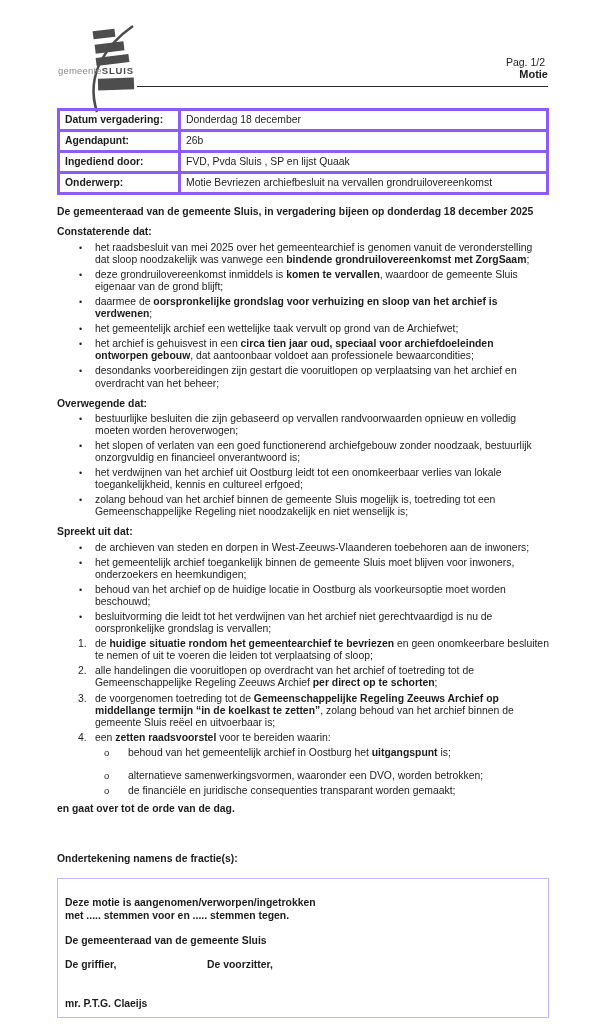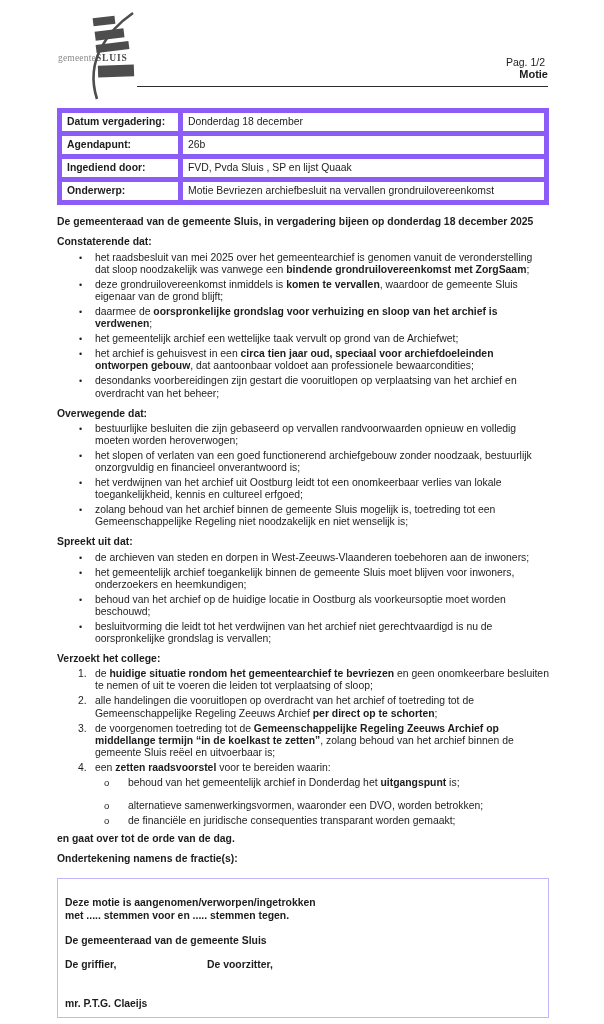--- a/index.html
+++ b/index.html
@@ -6,33 +6,33 @@
   html,body { background:#e8e8e8; }
   .page {
     position:relative; width:604px; height:1024px; margin:0 auto;
     background:#ffffff; overflow:hidden;
     font-family:"Liberation Sans","DejaVu Sans",sans-serif;
     font-size:10.4px; line-height:12.1px; color:#1d1d1d;
   }
   .b { font-weight:bold;text-align:center; }
 
   
-  .logo-wrap { position:absolute; left:50px; top:9px; width:145px; height:92px;font-family:Liberation Serif, serif; }
+  .logo-wrap { position:absolute; left:50px; top:22px; width:145px; height:92px; }
   .logo-text { position:absolute; left:8px; top:43px; font-size:9.5px; letter-spacing:0.2px; white-space:nowrap; }
   .logo-pre { color:#8a8a8a; }
   .logo-name { color:#4d4d4d; font-weight:bold; letter-spacing:0.8px; }
   .pag-label { position:absolute; top:56px; right:59px; font-size:10.5px; }
   .doc-type { position:absolute; top:68px; right:56px; font-size:11px; font-weight:bold; }
   .header-rule { position:absolute; top:86px; left:137px; right:56px; border-top:1.4px solid #2b2b2b; }
 
   
   .main { position:absolute; top:108px; left:57px; right:55px; }
 
   table.meta { width:100%; border-collapse:collapse; }
-  table.meta td { border:5px solid #8b5cf6; padding:3px 5px; height:20px; vertical-align:middle; }
+  table.meta td { border:3px solid #8b5cf6; padding:3px 5px; height:20px; vertical-align:middle; }
   table.meta td.lbl { width:121px; font-weight:bold; }
 
   .intro { margin-top:11px; font-weight:bold; }
 
   .sec-heading { font-weight:bold; margin-top:8px; margin-bottom:3px; }
   .sec-first .sec-heading { }
 
   .li-row { position:relative; padding-left:38px; margin-bottom:3px; }
   .li-row .marker { position:absolute; left:22px; top:0; }
   .li-row .marker.num { left:21px; }
@@ -165,42 +165,41 @@
             <div><span>behoud van het archief op de huidige locatie in Oostburg als voorkeursoptie moet worden beschouwd;</span></div>
           </div>
           <div class="li-row">
             <span class="marker bullet-glyph">•</span>
             <div><span>besluitvorming die leidt tot het verdwijnen van het archief niet gerechtvaardigd is nu de oorspronkelijke grondslag is vervallen;</span></div>
           </div>
         </div>
     </div>
 
     <div class="section">
-      <div class="sec-heading">Verzoekt het college:</div>
       <div class="list">
           <div class="li-row">
             <span class="marker num">1.</span>
             <div><span>de </span><span class="b">huidige situatie rondom het gemeentearchief te bevriezen</span><span> en geen onomkeerbare besluiten te nemen of uit te voeren die leiden tot verplaatsing of sloop;</span></div>
           </div>
           <div class="li-row">
             <span class="marker num">2.</span>
             <div><span>alle handelingen die vooruitlopen op overdracht van het archief of toetreding tot de Gemeenschappelijke Regeling Zeeuws Archief </span><span class="b">per direct op te schorten</span><span>;</span></div>
           </div>
           <div class="li-row">
             <span class="marker num">3.</span>
             <div><span>de voorgenomen toetreding tot de </span><span class="b">Gemeenschappelijke Regeling Zeeuws Archief op middellange termijn “in de koelkast te zetten”</span><span>, zolang behoud van het archief binnen de gemeente Sluis reëel en uitvoerbaar is;</span></div>
           </div>
           <div class="li-row">
             <span class="marker num">4.</span>
             <div><span>een </span><span class="b">zetten raadsvoorstel</span><span> voor te bereiden waarin:</span></div>
           </div>
           <div class="sub-rows">
             <div class="sub-row">
               <span class="marker">o</span>
-              <div><span>behoud van het gemeentelijk archief in Donderdag het </span><span class="b">uitgangspunt</span><span> is;</span></div>
+              <div><span>behoud van het gemeentelijk archief in Oostburg het </span><span class="b">uitgangspunt</span><span> is;</span></div>
             </div>
             <div class="sub-row">
               <span class="marker">o</span>
               <div><span>alternatieve samenwerkingsvormen, waaronder een DVO, worden betrokken;</span></div>
             </div>
             <div class="sub-row">
               <span class="marker">o</span>
               <div><span>de financiële en juridische consequenties transparant worden gemaakt;</span></div>
             </div>
           </div>

